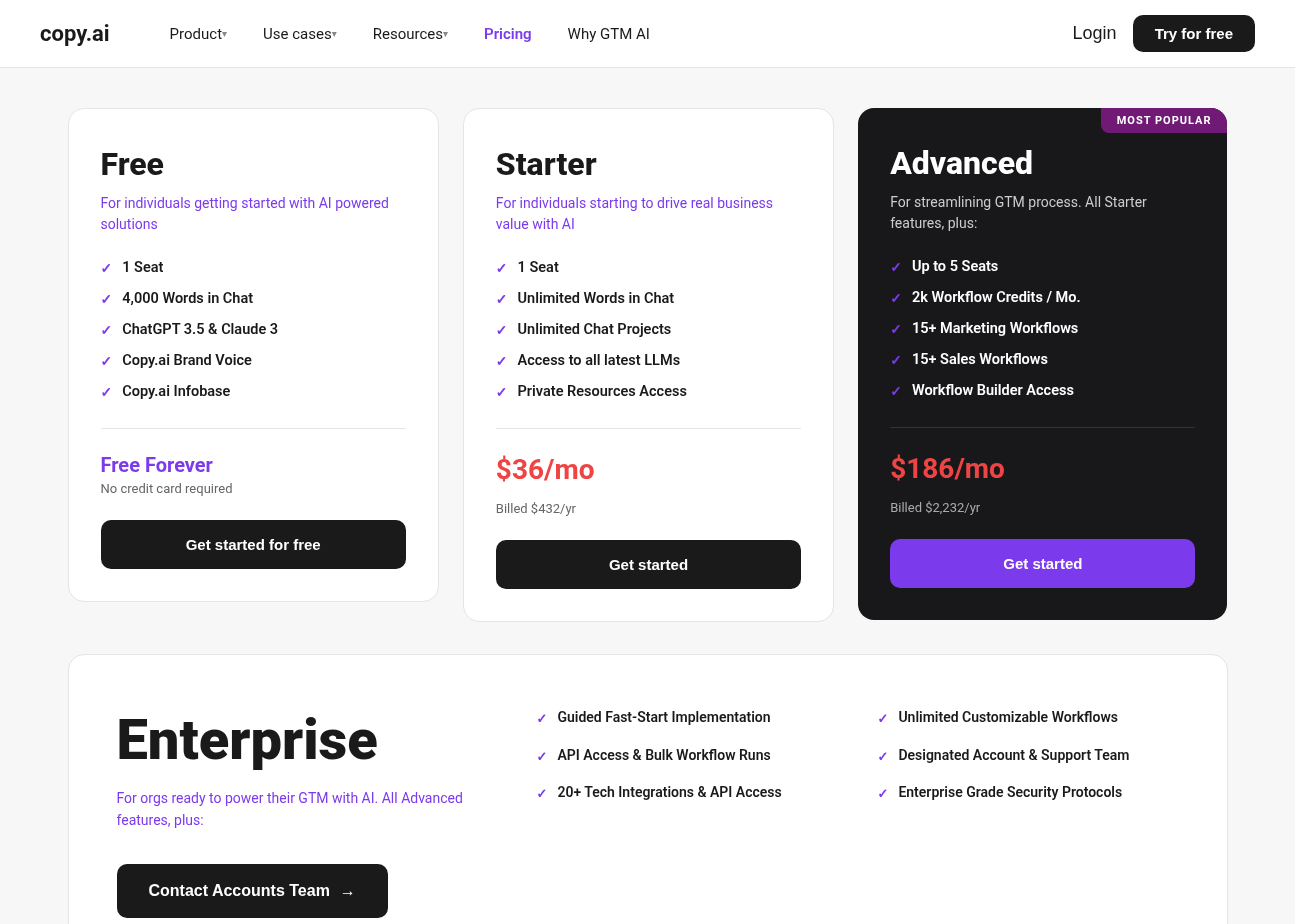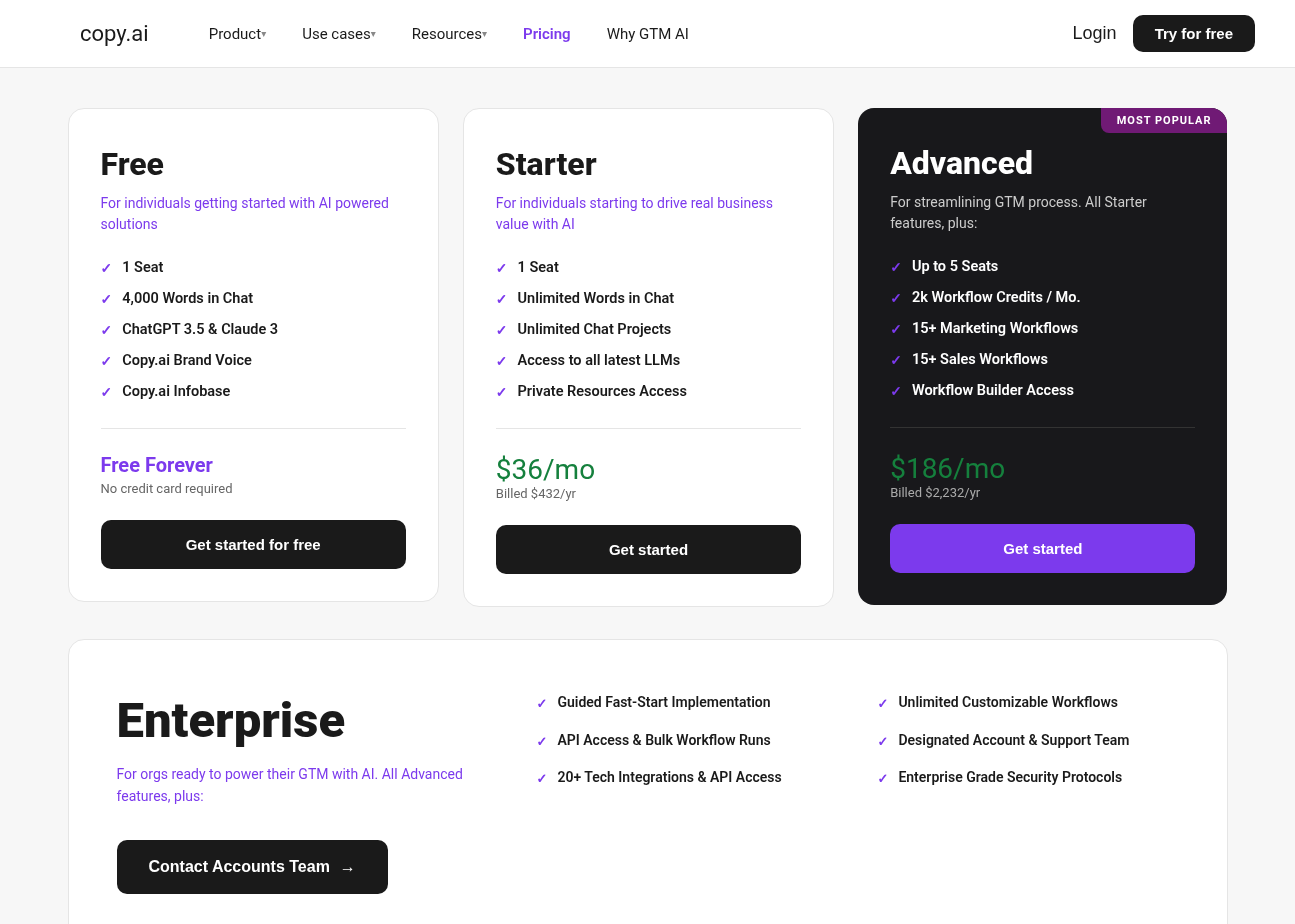--- a/index.html
+++ b/index.html
@@ -16,25 +16,24 @@
       display: flex;
       align-items: center;
       padding: 0 40px;
       height: 68px;
       position: sticky;
       top: 0;
       z-index: 100;
     }
     .nav-logo {
       font-size: 22px;
-      font-weight: 400;
+      font-weight: 700;
       color: #1a1a1a;
       margin-right: 60px;
       text-decoration: none;
-      margin-left: 40px;
     }
     .nav-links {
       display: flex;
       align-items: center;
       gap: 36px;
       flex: 1;
     }
     .nav-link {
       font-size: 15px;
       color: #1a1a1a;
@@ -169,23 +168,23 @@
       border-top: 1px solid #e5e5e5;
       margin-bottom: 24px;
     }
 
     .card-dark .divider {
       border-top-color: #333;
     }
 
     .price-label {
       font-size: 28px;
-      font-weight: 400;
-      color: #15803d;
-      margin-bottom: 0;
+      font-weight: 700;
+      color: #ef4444;
+      margin-bottom: 15px;
     }
 
     .price-forever {
       font-size: 20px;
       font-weight: 700;
       color: #7c3aed;
       margin-bottom: 4px;
     }
 
     .price-sub {
@@ -228,21 +227,21 @@
       gap: 40px;
       align-items: flex-start;
     }
 
     .enterprise-left {
       min-width: 340px;
       max-width: 380px;
     }
 
     .enterprise-name {
-      font-size: 49px;
+      font-size: 56px;
       font-weight: 900;
       color: #1a1a1a;
       margin-bottom: 14px;
     }
 
     .enterprise-desc {
       font-size: 14px;
       color: #7c3aed;
       margin-bottom: 32px;
       line-height: 1.6;

